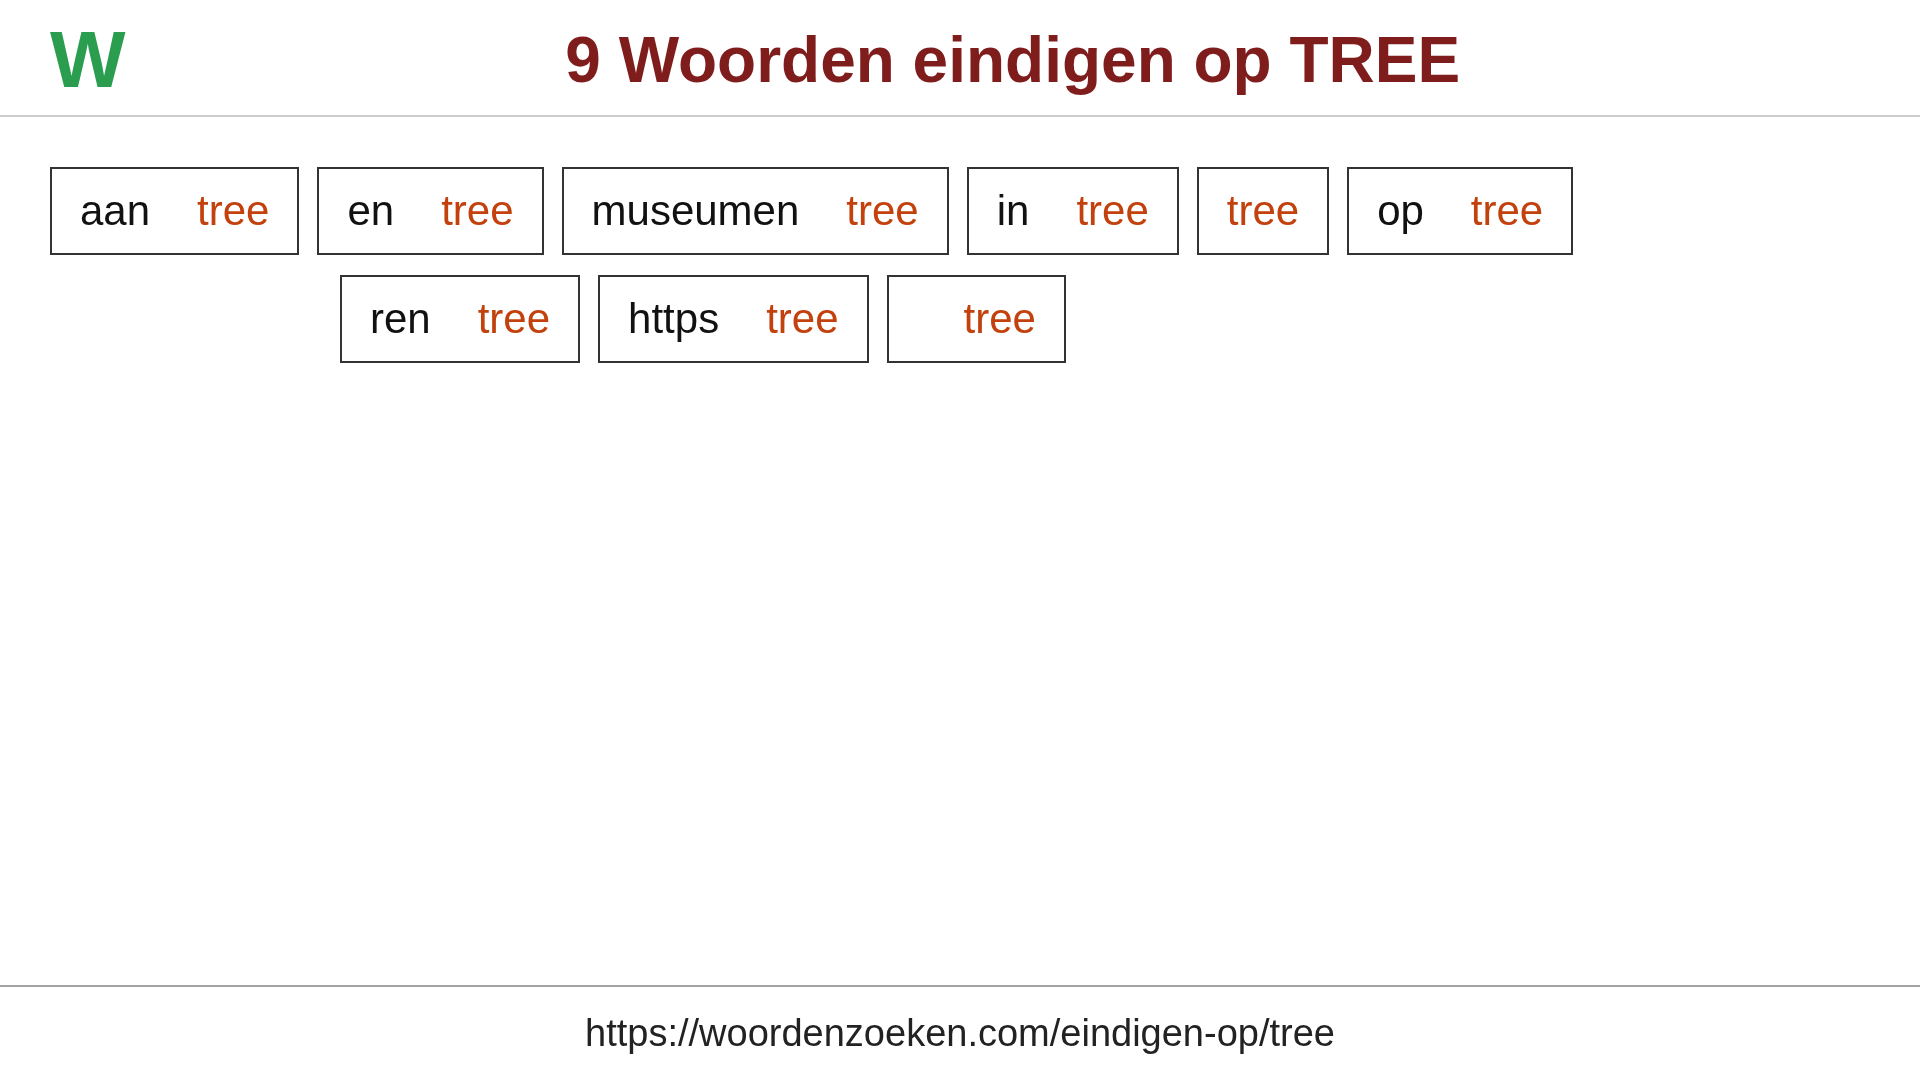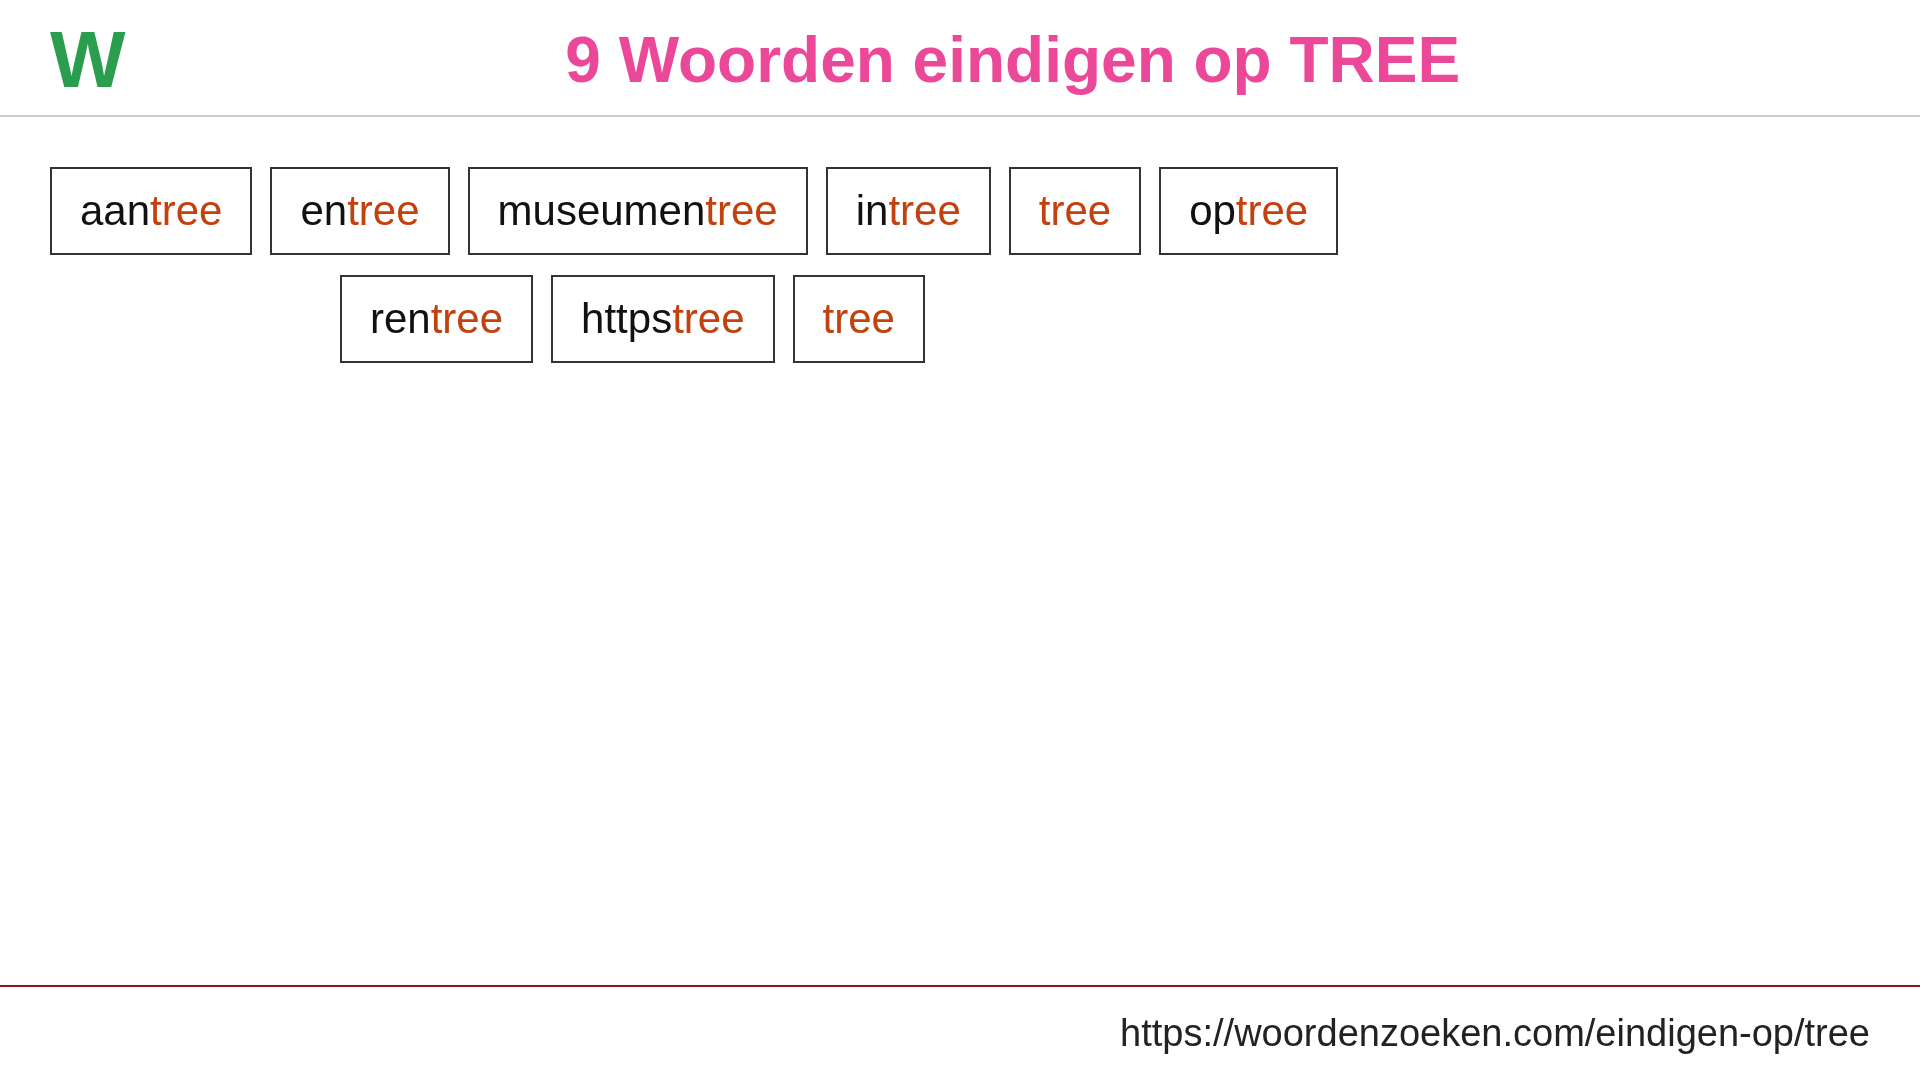--- a/index.html
+++ b/index.html
@@ -30,21 +30,21 @@
       font-size: 80px;
       font-weight: bold;
       color: #2a9d4e;
       line-height: 1;
       flex-shrink: 0;
     }
 
     .title {
       font-size: 64px;
       font-weight: 900;
-      color: #ec4899;
+      color: #7f1d1d;
       flex: 1;
       text-align: center;
     }
 
     .content {
       flex: 1;
       padding: 50px 50px 30px 50px;
       display: flex;
       flex-direction: column;
       gap: 20px;
@@ -66,34 +66,35 @@
     }
 
     .word-card {
       border: 2.5px solid #333333;
       padding: 18px 28px;
       font-size: 42px;
       font-weight: 500;
       white-space: nowrap;
       display: flex;
       align-items: flex-end;
+      gap: 47px;
     }
 
     .word-prefix {
       color: #111111;
     }
 
     .word-suffix {
       color: #c2410c;
     }
 
     .footer {
-      border-top: 2px solid #7f1d1d;
+      border-top: 2px solid #a3a3a3;
       padding: 25px 50px;
-      text-align: right;
+      text-align: center;
     }
 
     .footer-url {
       font-size: 38px;
       color: #222222;
     }
   </style>
 </head>
 <body>
 

